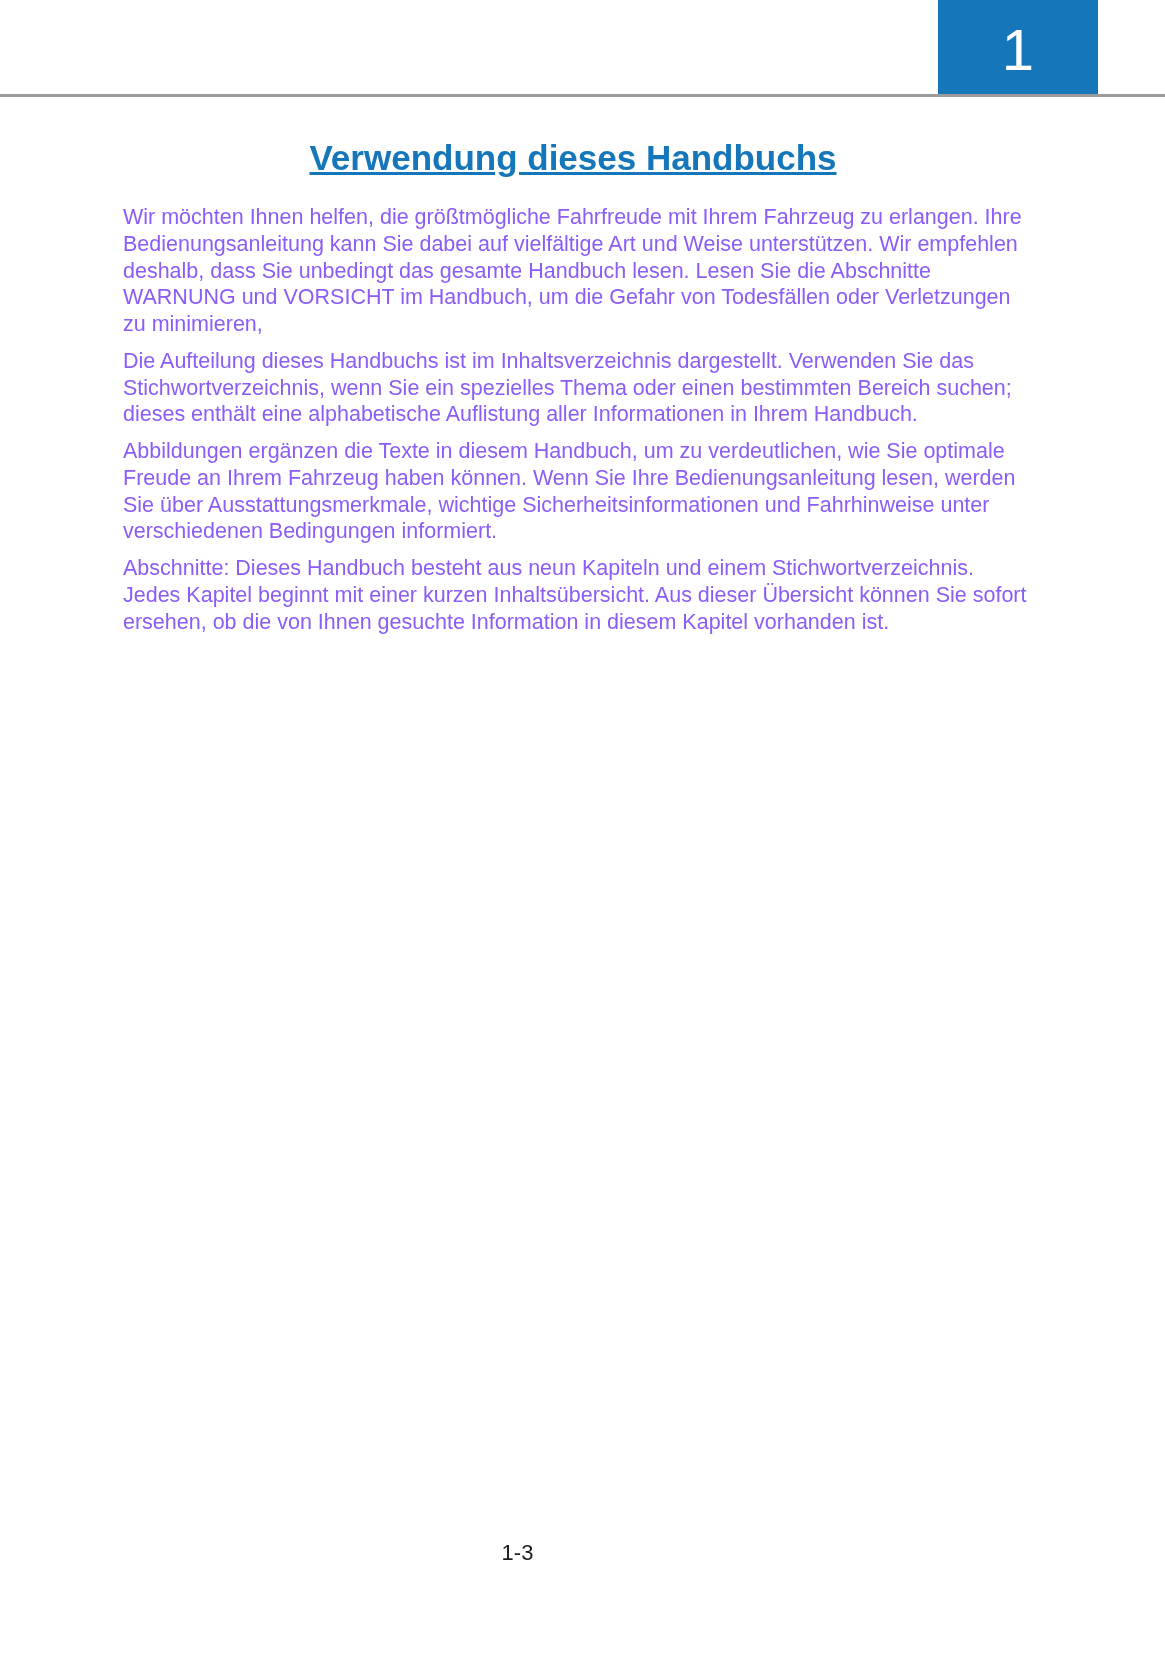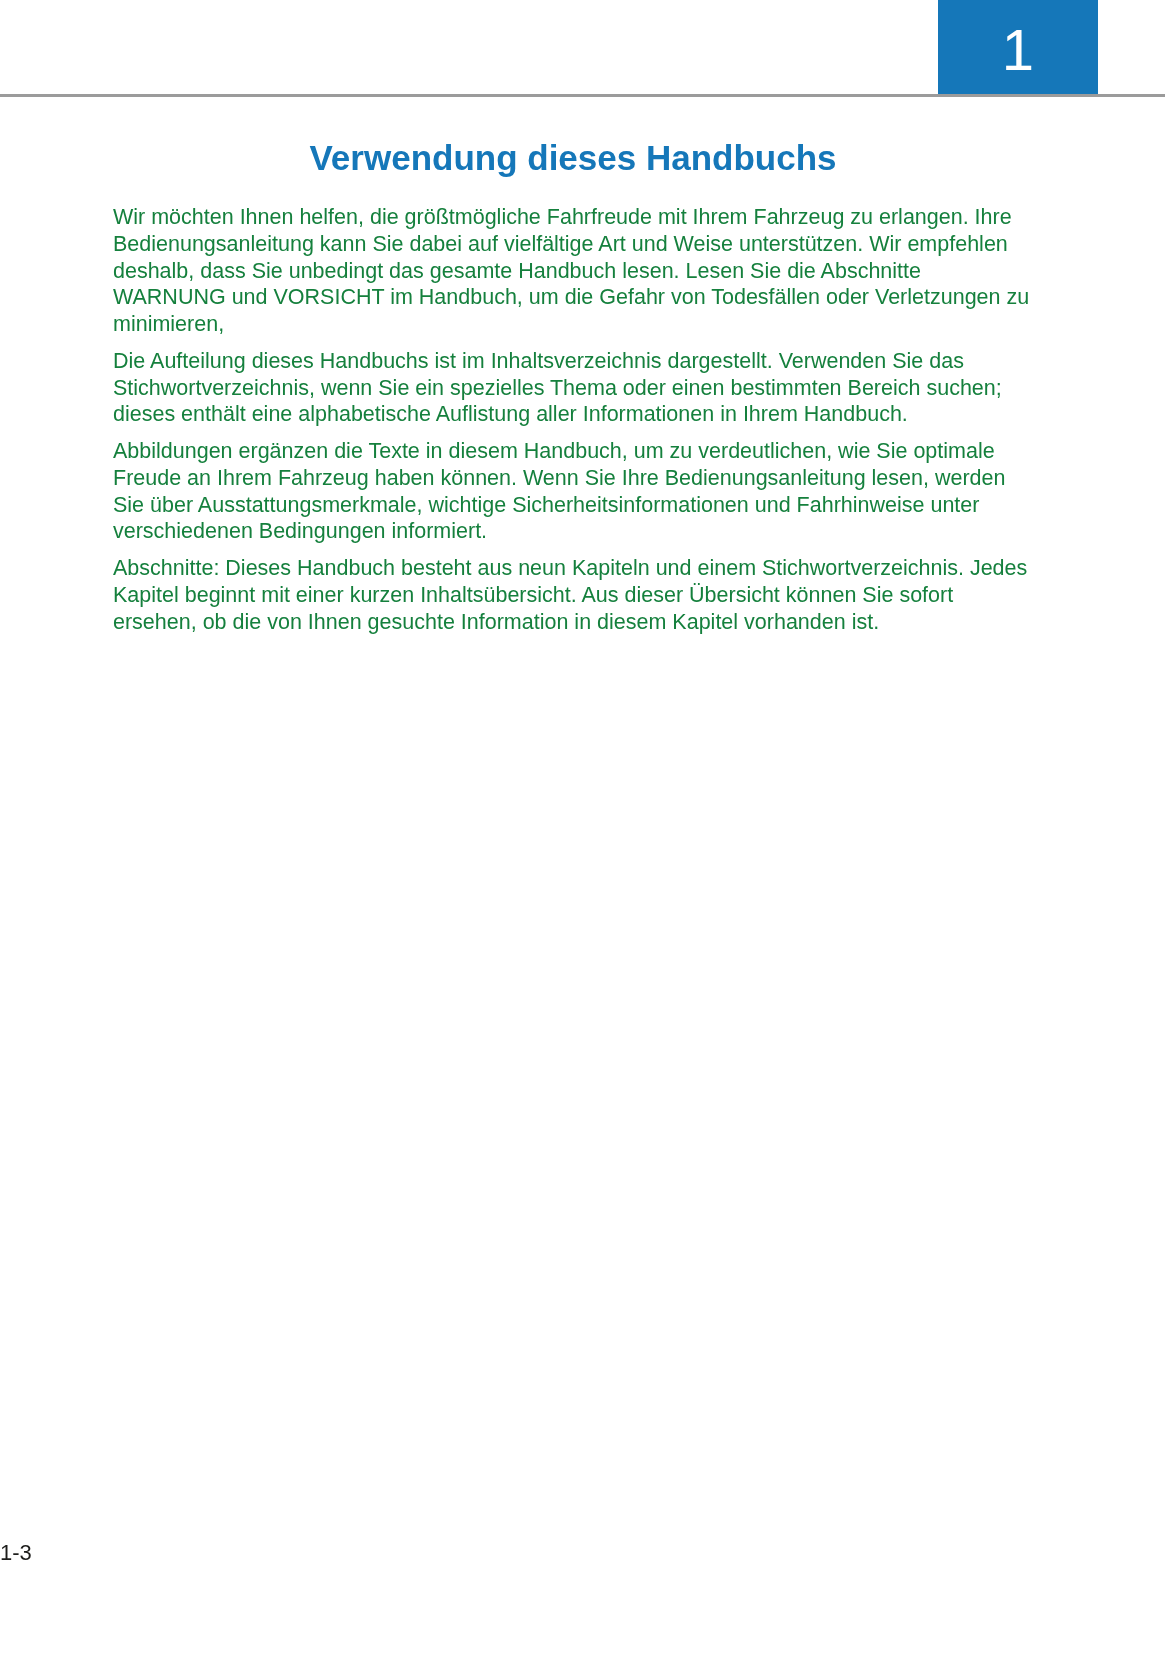--- a/index.html
+++ b/index.html
@@ -47,34 +47,36 @@
     left: 113px;
     width: 920px;
   }
   .doc-title {
     color: #1577b9;
     font-size: 35px;
     font-weight: bold;
     text-align: center;
     letter-spacing: 0px;
     margin-bottom: 26px;
+    text-decoration: underline;
   }
   .para {
-    color: #15803d;
+    color: #8b5cf6;
     font-size: 21.5px;
     line-height: 1.245;
     margin-bottom: 10px;
     text-align: left;
+    margin-left: 10px;
   }
   .footer-page-number {
     position: absolute;
     top: 1540px;
     left: 0;
     width: 1035px;
-    text-align: left;
+    text-align: center;
     color: #1d1d1b;
     font-size: 22px;
   }
 </style>
 </head>
 <body>
 
 <div class="page">
 
   <div class="chapter-tab">

